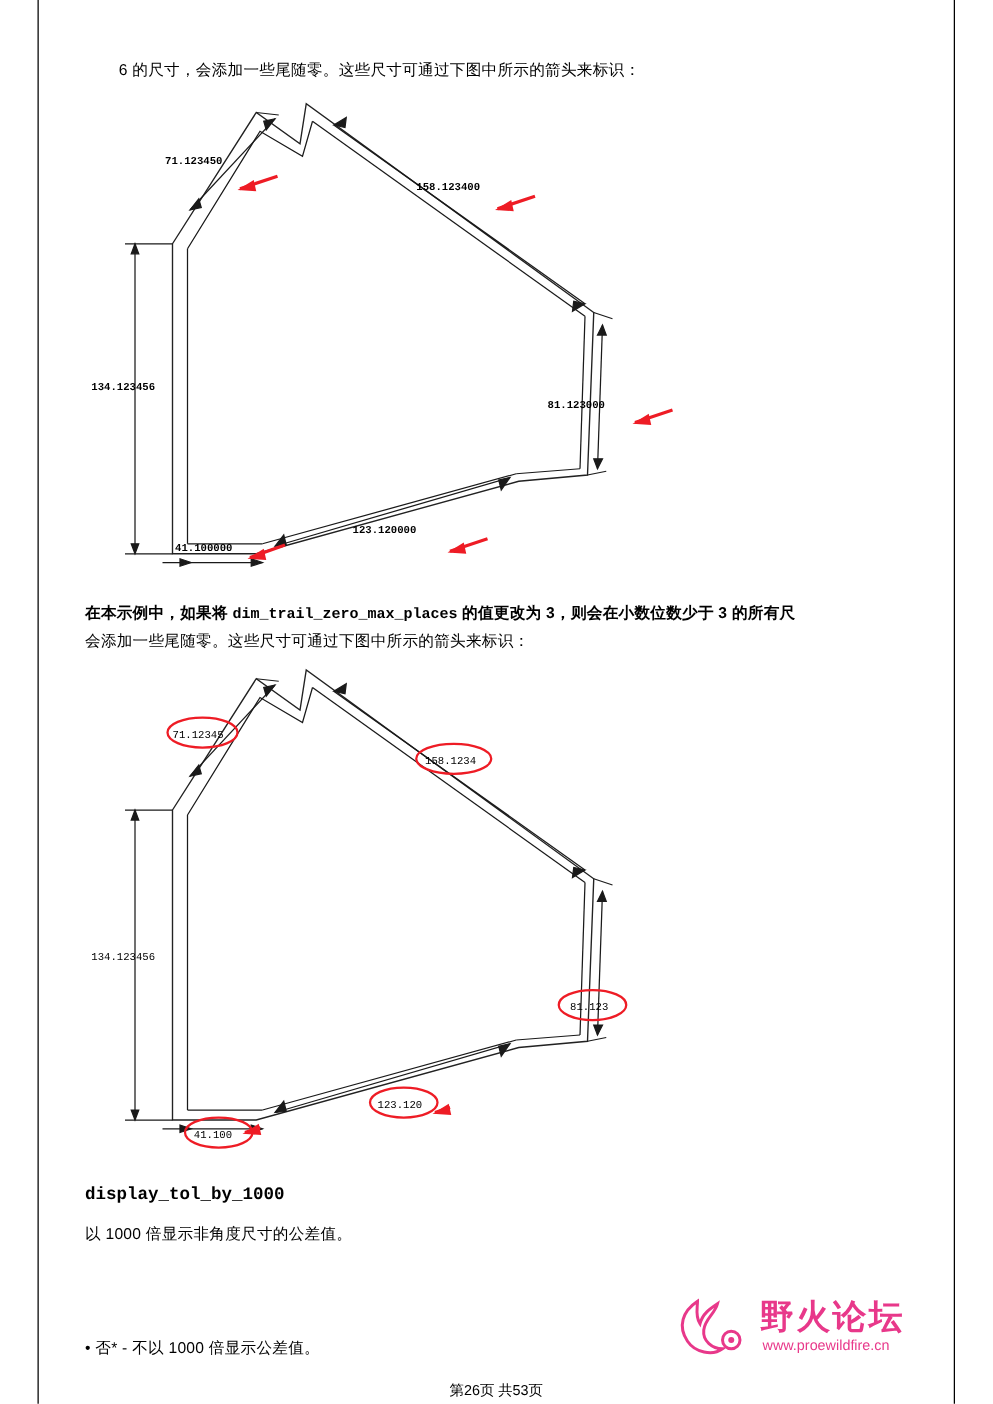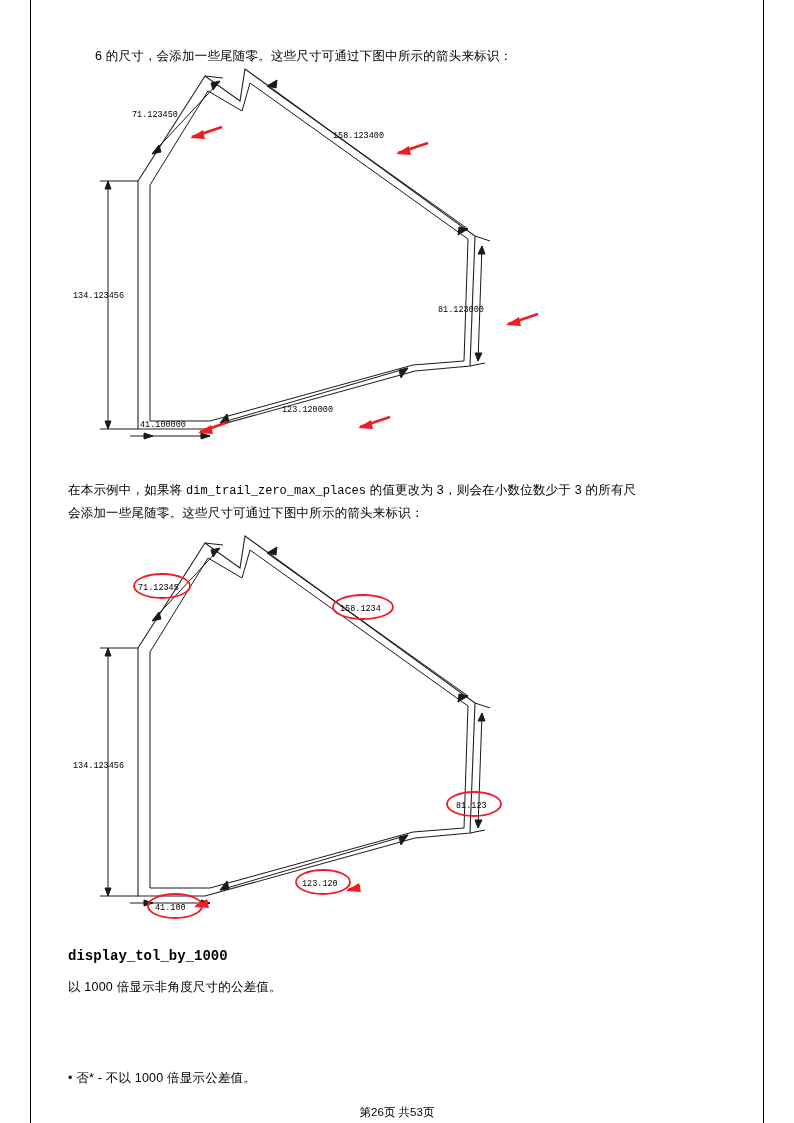--- a/index.html
+++ b/index.html
@@ -91,21 +91,21 @@
 </head>
 <body>
 
 <div class="page">
 
   <div class="border-line vline-left"></div>
   <div class="border-line vline-right"></div>
 
   <div class="para" style="left:95px; top:46px; width:620px;">6 的尺寸，会添加一些尾随零。这些尺寸可通过下图中所示的箭头来标识：</div>
 
-  <div class="figure" style="left:60px; top:61px;">
+  <div class="figure" style="left:60px; top:75px;font-weight:bold;">
     <svg width="520" height="390" viewBox="0 0 520 390">
       <g stroke="#1a1a1a" stroke-width="1" fill="none">
 
         <path d="M 78 120 L 145 15 L 180 40 L 185 8 L 415 175 L 410 305 L 355 310 L 145 368 L 78 368 Z" stroke="#222" stroke-width="1.1"></path>
 
         <path d="M 90 124 L 148 30 L 182 50 L 190 22"></path>
         <path d="M 190 22 L 408 178"></path>
         <path d="M 408 178 L 404 300"></path>
         <path d="M 404 300 L 353 304"></path>
         <path d="M 353 304 L 150 360"></path>
@@ -167,21 +167,21 @@
           <path d="M 298 367 l 13 -8 l 2 9 z" stroke="none"></path>
         </g>
         <g>
           <line x1="168" y1="361" x2="140" y2="371"></line>
           <path d="M 138 372 l 13 -8 l 2 9 z" stroke="none"></path>
         </g>
       </g>
     </svg>
   </div>
 
-  <div class="para" style="left:68px; top:480px; width:680px;">
+  <div class="para" style="left:68px; top:480px; width:680px;font-weight:bold;">
     <span>在本示例中，如果将 </span><span class="mono">dim_trail_zero_max_places</span><span> 的值更改为 3，则会在小数位数少于 3 的所有尺</span>
   </div>
   <div class="para" style="left:68px; top:503px; width:680px;">会添加一些尾随零。这些尺寸可通过下图中所示的箭头来标识：</div>
 
   <div class="figure" style="left:60px; top:528px;">
     <svg width="520" height="400" viewBox="0 0 520 400">
       <g stroke="#1a1a1a" stroke-width="1" fill="none">
         <path d="M 78 120 L 145 15 L 180 40 L 185 8 L 415 175 L 410 305 L 355 310 L 145 368 L 78 368 Z" stroke="#222" stroke-width="1.1"></path>
         <path d="M 90 124 L 148 30 L 182 50 L 190 22"></path>
         <path d="M 190 22 L 408 178"></path>
@@ -248,16 +248,25 @@
     </svg>
   </div>
 
   <div class="bold-mono" style="position:absolute; left:68px; top:948px;">display_tol_by_1000</div>
 
   <div class="para" style="left:68px; top:977px; width:660px;">以 1000 倍显示非角度尺寸的公差值。</div>
 
 
   <div class="para" style="left:68px; top:1068px; width:660px;">• 否* - 不以 1000 倍显示公差值。</div>
 
+  <div class="watermark">
+    <svg width="70" height="58" viewBox="0 0 70 58">
+      <path d="M22 8 C10 16 6 28 14 40 C20 49 34 52 42 46 C34 46 26 40 27 31 C28 22 36 18 38 10 C32 14 26 18 24 26 C20 20 22 13 22 8 Z" fill="none" stroke="#e8388a" stroke-width="2.4"></path>
+      <circle cx="49" cy="39" r="7" fill="none" stroke="#e8388a" stroke-width="2.4"></circle>
+      <circle cx="49" cy="39" r="2.4" fill="#e8388a"></circle>
+    </svg>
+    <div class="wm-text">野火论坛</div>
+    <div class="wm-url">www.proewildfire.cn</div>
+  </div>
 
   <div class="footer" style="top:1105px;">第26页 共53页</div>
 
 </div>
 
 </body></html>

